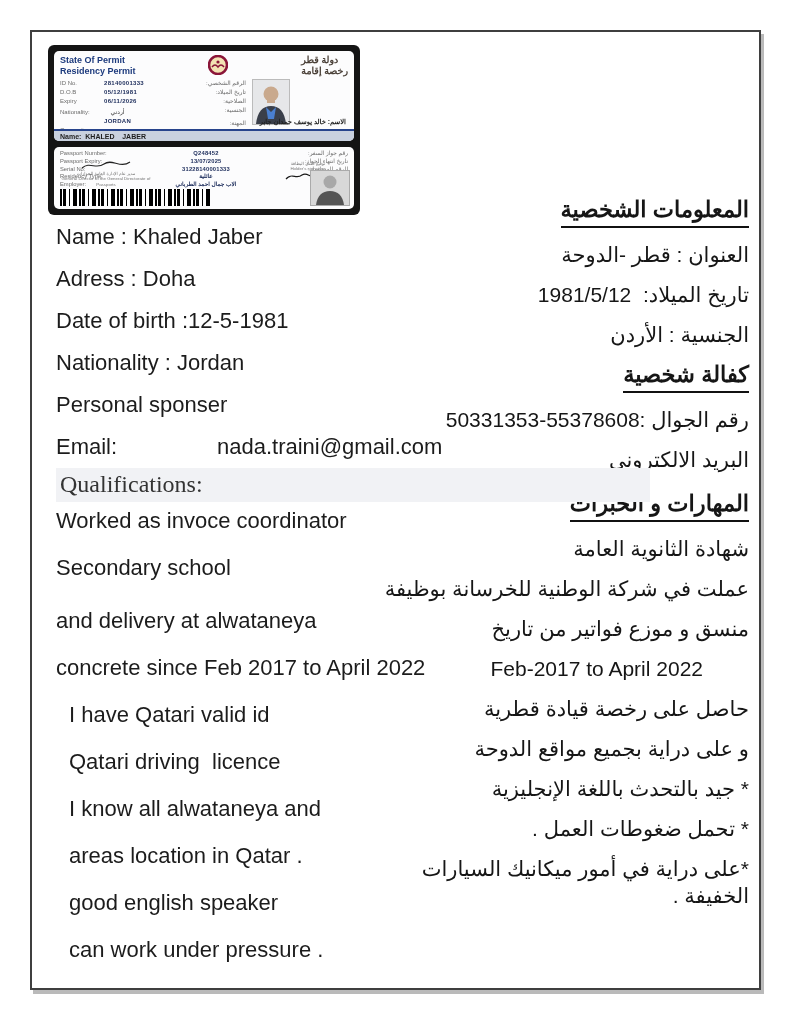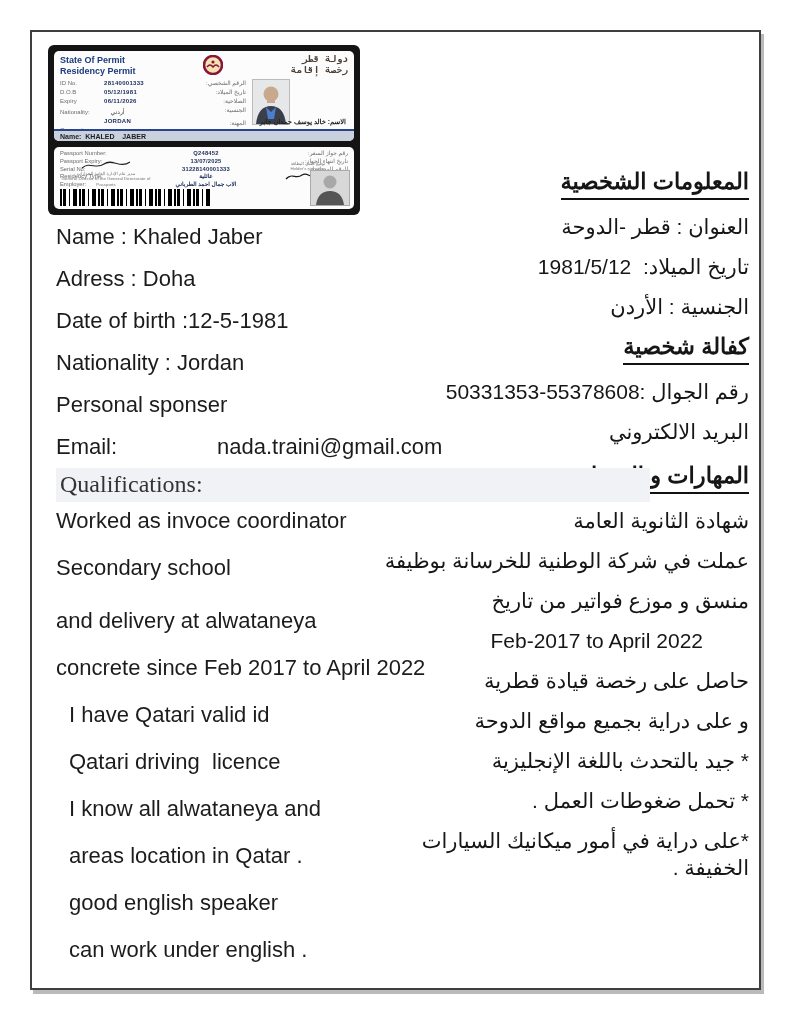--- a/index.html
+++ b/index.html
@@ -7,21 +7,21 @@
   .page{position:absolute;left:30px;top:30px;width:727px;height:956px;background:#fff;
         border:2px solid #3f3f3f;box-shadow:3px 4px 0 rgba(130,130,130,.55);}
   
   .card-frame{position:absolute;left:16px;top:13px;width:312px;height:170px;background:#141414;
               border-radius:6px;padding:6px;box-sizing:border-box;display:flex;flex-direction:column;gap:6px;}
   .card{background:#fcfcfd;border-radius:5px;position:relative;box-sizing:border-box;}
   .card-front{height:90px;padding:4px 6px 0 6px;}
   .card-back{height:62px;padding:3px 6px;}
   .cf-head{display:flex;justify-content:space-between;align-items:flex-start;}
   .cf-title-en{color:#1c3a7d;font-weight:bold;font-size:9px;line-height:1.2;}
-  .cf-title-ar{color:#4a4038;font-weight:bold;font-size:9.5px;line-height:1.15;text-align:right;direction:rtl;font-family:Liberation Mono, monospace;}
+  .cf-title-ar{color:#4a4038;font-weight:bold;font-size:9.5px;line-height:1.15;text-align:left;direction:rtl;}
   .cf-body{display:flex;margin-top:2px;}
   .cf-fields{width:128px;font-size:6px;}
   .cf-row{display:flex;line-height:1.5;}
   .cf-lab{width:44px;color:#6b6b6b;}
   .cf-val{font-weight:bold;color:#20305e;letter-spacing:.3px;}
   .cf-arlabs{width:58px;direction:rtl;text-align:right;font-size:6px;color:#6b6b6b;line-height:1.5;}
   .cf-photo{width:36px;height:44px;margin-left:6px;border:1px solid #bbb;background:#e9e9ea;overflow:hidden;}
   .cf-name-ar{position:absolute;right:8px;bottom:15px;font-size:6.8px;font-weight:bold;direction:rtl;color:#222;}
   .cf-band{position:absolute;left:0;right:0;bottom:0;border-top:2px solid #27448c;background:#c9d1df;
            font-size:7px;font-weight:bold;color:#1d1d1d;padding:1.5px 6px;white-space:pre-wrap;
@@ -38,21 +38,21 @@
   .cb-photo{position:absolute;right:4px;bottom:3px;width:38px;height:34px;background:#dcdcdc;border:1px solid #aaa;overflow:hidden;}
   
   .col-left{position:absolute;left:24px;top:192px;width:440px;font-size:22px;line-height:26px;}
   .col-left .ll{margin-bottom:16px;white-space:pre-wrap;}
   .col-left .lw{margin-bottom:21px;white-space:pre-wrap;}
   .email-row{display:flex;margin-bottom:8px;}
   .email-row .elab{width:161px;}
   .qual-bar{background:#f1f2f5;width:586px;padding:3px 4px 5px 4px;margin:0 0 6px 0;
             font-family:"Liberation Serif",serif;font-size:24px;color:#333;}
   .indent{padding-left:13px;}
-  .col-right{position:absolute;right:10px;top:136px;width:372px;direction:rtl;text-align:right;font-size:21px;line-height:27px;color:#161616;}
+  .col-right{position:absolute;right:10px;top:164px;width:372px;direction:rtl;text-align:right;font-size:21px;line-height:27px;color:#161616;}
   .ar-h{font-size:22.5px;font-weight:bold;margin-bottom:13px;}
   .ar-h span{display:inline-block;border-bottom:2.5px solid #111;padding-bottom:3px;}
   .ar-ln{margin-bottom:13px;white-space:pre-wrap;}
   .shift{padding-right:46px;}
   .gap-top{}
 </style>
 </head>
 <body>
 
 <div class="page">
@@ -210,16 +210,16 @@
     <div class="qual-bar">Qualifications:</div>
     <div class="lw">Worked as invoce coordinator</div>
     <div class="lw" style="margin-bottom:27px;">Secondary school</div>
     <div class="lw">and delivery at alwataneya</div>
     <div class="lw">concrete since Feb 2017 to April 2022</div>
     <div class="lw indent">I have Qatari valid id</div>
     <div class="lw indent">Qatari driving  licence</div>
     <div class="lw indent">I know all alwataneya and</div>
     <div class="lw indent">areas location in Qatar .</div>
     <div class="lw indent">good english speaker</div>
-    <div class="lw indent">can work under english .</div>
+    <div class="lw indent">can work under pressure .</div>
   </div>
 
 </div>
 
 </body></html>

